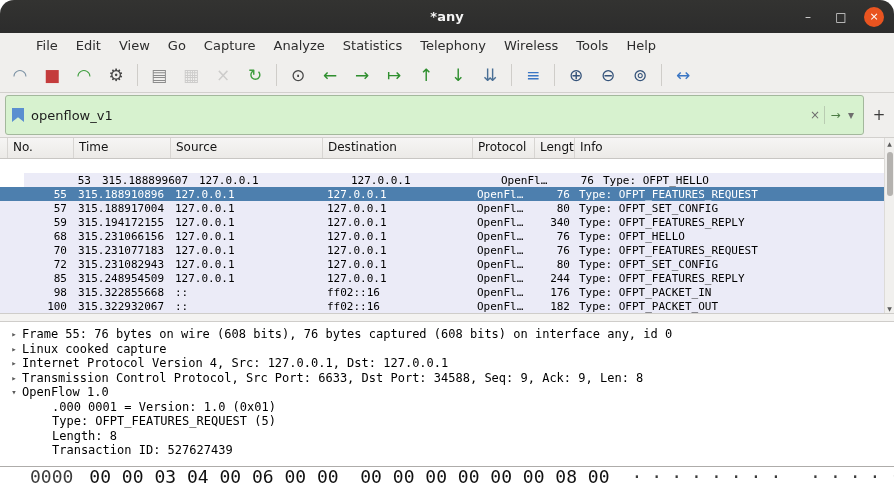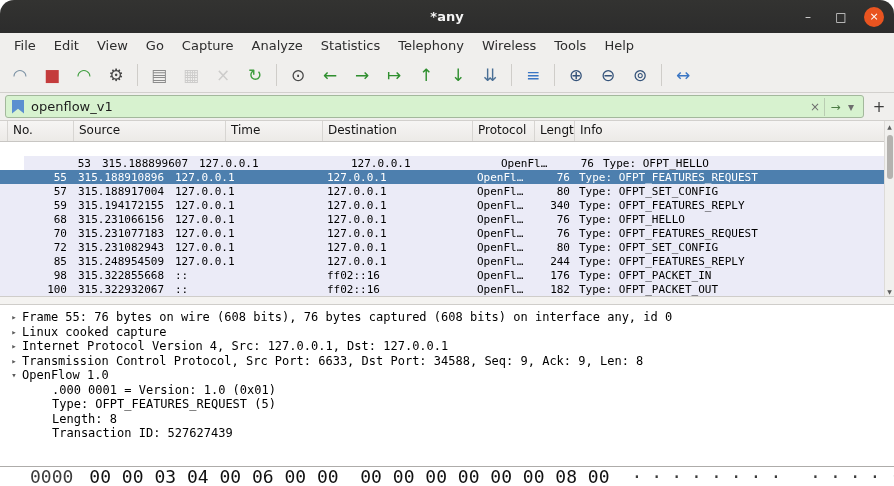--- a/index.html
+++ b/index.html
@@ -8,32 +8,32 @@
   .window { width:894px; height:486px; display:flex; flex-direction:column; overflow:hidden; background:#fff;border-radius:14px; }
 
   
   .titlebar { flex:0 0 33px; background:linear-gradient(#303030,#242422); display:flex; align-items:center; position:relative; border-radius:7px 7px 0 0; }
   .title { position:absolute; left:0; right:0; text-align:center; color:#f4f4f4; font-weight:bold; font-size:13px; pointer-events:none; }
   .win-controls { margin-left:auto; display:flex; align-items:center; gap:13px; padding-right:10px; z-index:2; }
   .winbtn { width:20px; height:20px; display:flex; align-items:center; justify-content:center; color:#dcdcdc; font-size:12px; cursor:pointer; border-radius:50%; }
   .winbtn.close { color:#fff; font-size:11px; }
 
   
-  .menubar { flex:0 0 24px; background:#f0efed; display:flex; align-items:center; padding-left:5px; font-size:13px; color:#2d2d2d; }
+  .menubar { flex:0 0 24px; background:#f0efed; display:flex; align-items:center; padding-left:27px; font-size:13px; color:#2d2d2d; }
   .menu-item { padding:3px 9px; cursor:default; border-radius:3px; }
 
   
   .toolbar { flex:0 0 36px; background:#f0efed; border-bottom:1px solid #d2d0cd; display:flex; align-items:center; padding:0 5px; gap:2px; }
   .tb-btn { width:30px; height:28px; display:flex; align-items:center; justify-content:center; font-size:17px; border-radius:3px; cursor:default; }
   .tb-btn.disabled { opacity:.4; }
   .tb-sep { width:1px; height:22px; background:#cfcdc9; margin:0 4px; }
 
   
   .filterbar { flex:0 0 28px; background:#f0efed; border-bottom:1px solid #d2d0cd; display:flex; align-items:center; padding:2px 5px; gap:5px; }
-  .filter-field { flex:1; height:23px; border:1px solid #a3b89c; border-radius:3px; display:flex; align-items:center; padding:0 3px; overflow:hidden; }
+  .filter-field { flex:1; height:40px; border:1px solid #a3b89c; border-radius:3px; display:flex; align-items:center; padding:0 3px; overflow:hidden; }
   .bookmark-icon { flex:0 0 12px; width:12px; height:14px; background:#5b8fd0; clip-path:polygon(0 0,100% 0,100% 100%,50% 66%,0 100%); margin-left:3px; }
   .filter-text { flex:1; font-size:13px; color:#1c1c1c; padding-left:7px; white-space:nowrap; overflow:hidden; }
   .ff-btn { flex:0 0 18px; height:18px; display:flex; align-items:center; justify-content:center; color:#6e6e6e; font-size:12px; cursor:pointer; }
   .ff-apply { color:#4c7c44; border-left:1px solid #b9ccb2; padding-left:4px; }
   .plus-btn { flex:0 0 20px; height:22px; display:flex; align-items:center; justify-content:center; font-size:15px; color:#3c3c3c; cursor:pointer; }
 
   
   .packet-area { flex:0 0 161px; display:flex; flex-direction:column; position:relative; background:#fff;gap:14px; }
   .phead { flex:0 0 21px; background:linear-gradient(#f6f5f4,#eceae7); border-bottom:1px solid #c8c6c3; display:flex; font-size:12px; color:#141414; }
   .ph-cell { border-right:1px solid #d7d5d2; padding:2px 5px; white-space:nowrap; overflow:hidden; }
@@ -139,22 +139,22 @@
       <span class="ff-btn ff-apply">→</span>
       <span class="ff-btn">▾</span>
     </div>
     <div class="plus-btn">+</div>
   </div>
 
   <div class="packet-area">
     <div class="phead">
         <div class="ph-cell pc-gutter"></div>
         <div class="ph-cell pc-no">No.</div>
+        <div class="ph-cell pc-time">Time</div>
         <div class="ph-cell pc-src">Source</div>
-        <div class="ph-cell pc-time">Time</div>
         <div class="ph-cell pc-dst">Destination</div>
         <div class="ph-cell pc-proto">Protocol</div>
         <div class="ph-cell pc-len">Length</div>
         <div class="ph-cell pc-info">Info</div>
       </div>
     <div class="prows">
         <div class="prow" style="background: rgb(235, 235, 247); color: rgb(0, 0, 0); margin-left: 24px;">
           <div class="pc pc-gutter"></div>
           <div class="pc pc-no">53</div>
           <div class="pc pc-time">315.188899607</div>

